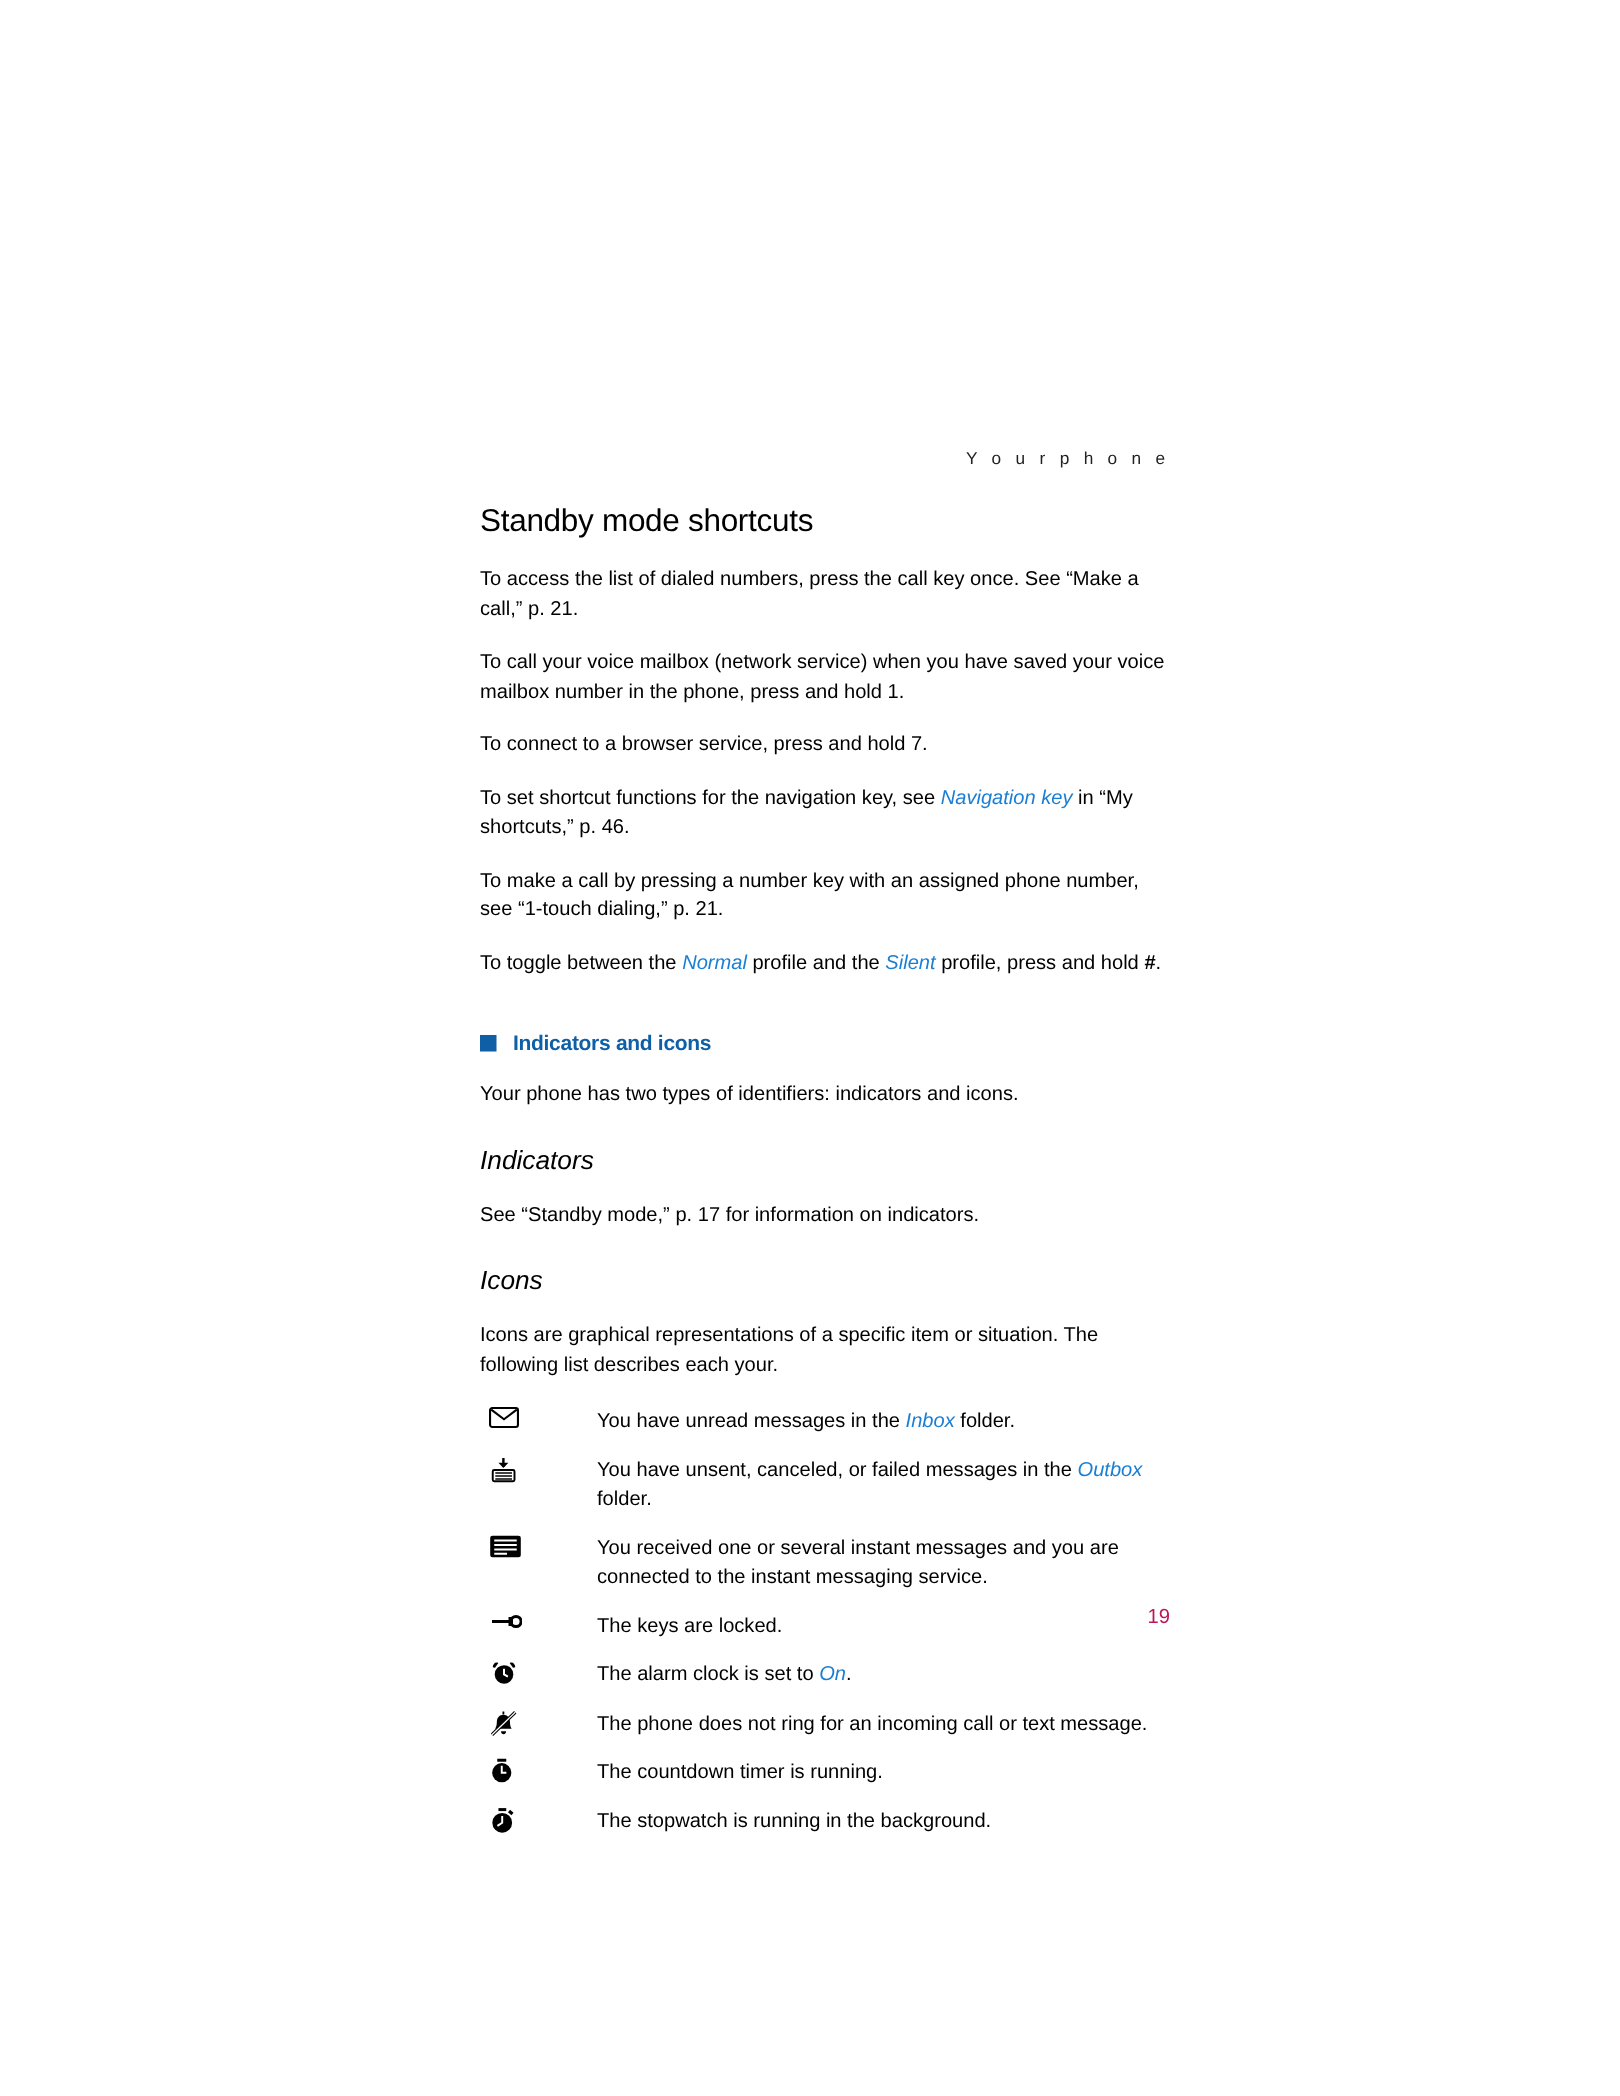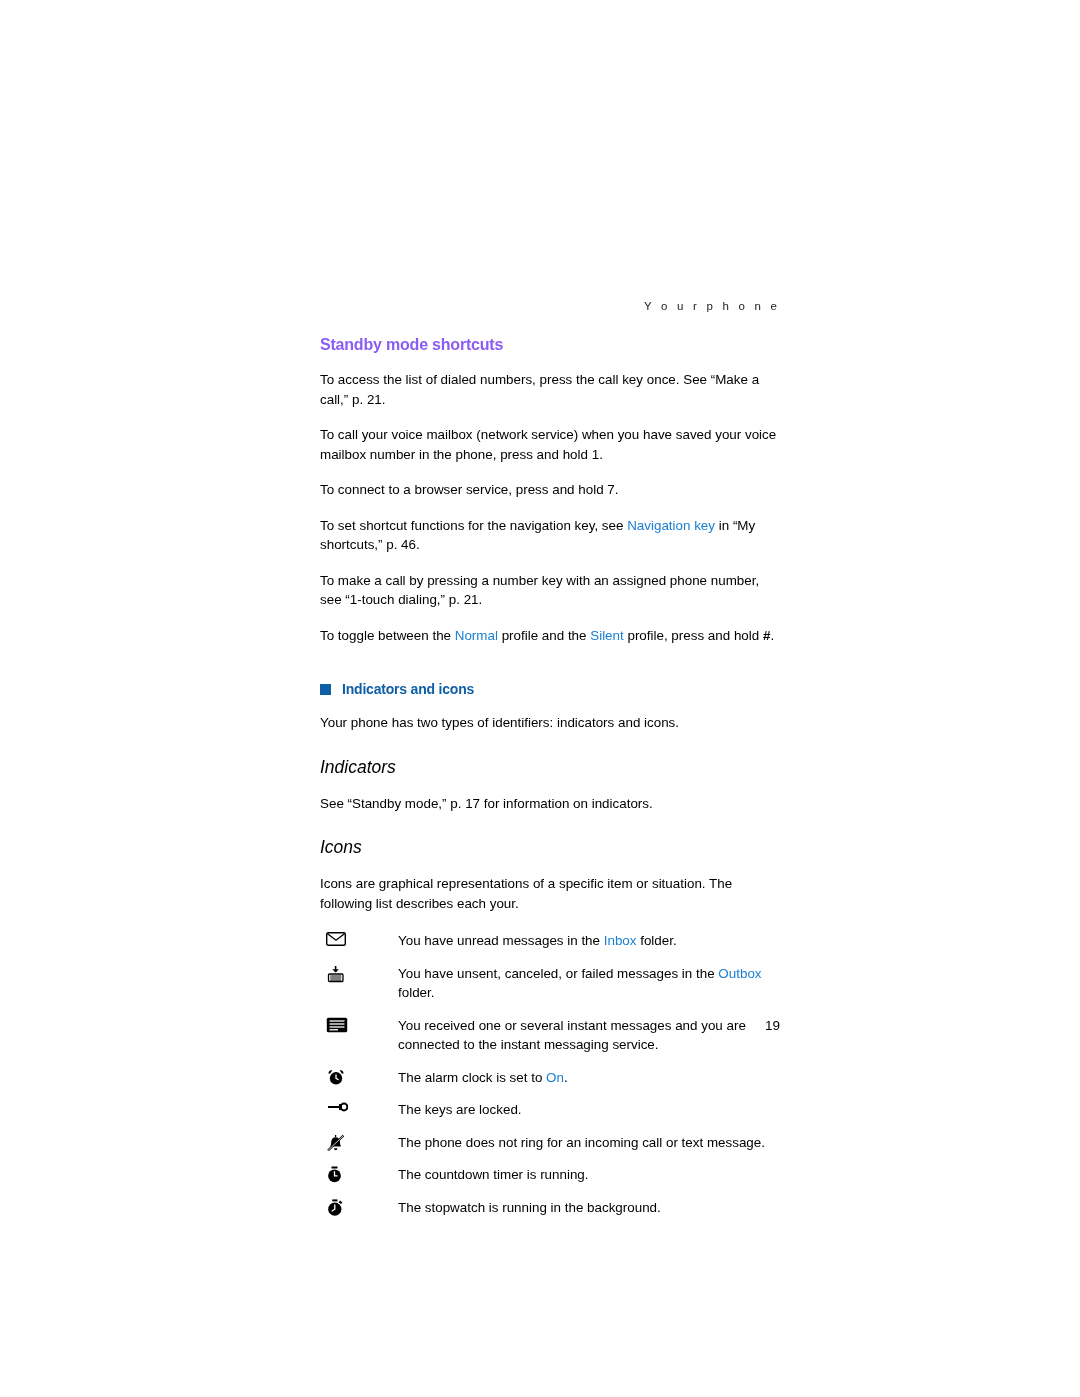--- a/index.html
+++ b/index.html
@@ -29,23 +29,23 @@
   }
   .running-head {
     text-align: right;
     font-size: 11.5px;
     letter-spacing: 3.2px;
     color: #222;
     margin: 0 0 24px 0;
     font-family: "Liberation Sans", sans-serif;
   }
   h2.section-title {
-    font-size: 16px;
-    font-weight: bold;
-    color: #8b5cf6;
+    font-size: 21px;
+    font-weight: normal;
+    color: #000000;
     margin: 0 0 14px 0;
     letter-spacing: -0.2px;
   }
   h2.chapter-title {
     font-size: 14px;
     font-weight: bold;
     color: #0f5fa6;
     margin: 36px 0 16px 0;
     letter-spacing: -0.2px;
     display: flex;
@@ -67,20 +67,21 @@
     font-style: italic;
   }
   p.body {
     font-size: 13.4px;
     line-height: 19.5px;
     margin: 16px 0 14px 0;
     color: #000;
   }
   .ital-blue {
     color: #1a7fd4;
+    font-style: italic;
     text-align: center;
   }
   .bold {
     font-weight: bold;
   }
   .icon-list {
     margin-top: 18px;
   }
   .icon-row {
     display: flex;
@@ -97,25 +98,25 @@
   }
   .icon-text {
     font-size: 13.4px;
     line-height: 19.5px;
     flex: 1;
     margin-left: 18px;
   }
   .page-number {
     position: absolute;
     left: 320px;
-    top: 1018px;
+    top: 1070px;
     width: 460px;
     text-align: right;
     font-size: 13.5px;
-    color: #000000;
+    color: #be185d;
   }
   svg { display: block; }
 </style>
 </head>
 <body>
 
 <div class="page">
 
   <div class="content">
 
@@ -181,38 +182,38 @@
             <line x1="3.5" y1="7" x2="18.5" y2="7" stroke="#ffffff" stroke-width="1.3"></line>
             <line x1="3.5" y1="10" x2="18.5" y2="10" stroke="#ffffff" stroke-width="1.3"></line>
             <line x1="3.5" y1="12.8" x2="12" y2="12.8" stroke="#ffffff" stroke-width="1.3"></line>
           </svg>
         </div>
         <div class="icon-text">You received one or several instant messages and you are connected to the instant messaging service.</div>
       </div>
 
       <div class="icon-row">
         <div class="icon-cell">
+          <svg width="22" height="12" viewBox="0 0 22 12" aria-hidden="true">
+            <path d="M2 5 L13 5 L13 3 L16 3 L16 9 L13 9 L13 7 L2 7 Z" fill="#000"></path>
+            <circle cx="18" cy="6" r="3.4" fill="none" stroke="#000" stroke-width="2"></circle>
+          </svg>
+        </div>
+        <div class="icon-text">The keys are locked.</div>
+      </div>
+
+      <div class="icon-row">
+        <div class="icon-cell">
           <svg width="20" height="17" viewBox="0 0 20 17" aria-hidden="true">
             <path d="M2.5 4.5 C2.5 2.2 4.3 0.6 6.2 1.6 L4 4.8 Z" fill="#000"></path>
             <path d="M17.5 4.5 C17.5 2.2 15.7 0.6 13.8 1.6 L16 4.8 Z" fill="#000"></path>
             <circle cx="10" cy="9.3" r="6.2" fill="#000"></circle>
             <path d="M10 5.5 L10 9.3 L12.6 10.8" stroke="#ffffff" stroke-width="1.3" fill="none"></path>
           </svg>
         </div>
         <div class="icon-text"><span>The alarm clock is set to </span><span class="ital-blue">On</span><span>.</span></div>
-      </div>
-
-      <div class="icon-row">
-        <div class="icon-cell">
-          <svg width="22" height="12" viewBox="0 0 22 12" aria-hidden="true">
-            <path d="M2 5 L13 5 L13 3 L16 3 L16 9 L13 9 L13 7 L2 7 Z" fill="#000"></path>
-            <circle cx="18" cy="6" r="3.4" fill="none" stroke="#000" stroke-width="2"></circle>
-          </svg>
-        </div>
-        <div class="icon-text">The keys are locked.</div>
       </div>
 
       <div class="icon-row">
         <div class="icon-cell">
           <svg width="20" height="18" viewBox="0 0 20 18" aria-hidden="true">
             <path d="M4 12.5 C4 12.5 5.2 11.2 5.2 8.3 C5.2 5 7.2 3.2 9.6 3.2 C12 3.2 14 5 14 8.3 C14 11.2 15.2 12.5 15.2 12.5 Z" fill="#000"></path>
             <path d="M8 14.2 C8 15.4 8.8 16.2 9.7 16.2 C10.6 16.2 11.4 15.4 11.4 14.2 Z" fill="#000"></path>
             <path d="M9.6 1 L9.6 3" stroke="#000" stroke-width="1.2"></path>
             <line x1="2" y1="16.5" x2="17.5" y2="1.5" stroke="#000" stroke-width="2.2"></line>
             <line x1="2" y1="16.5" x2="17.5" y2="1.5" stroke="#ffffff" stroke-width="0.8"></line>

